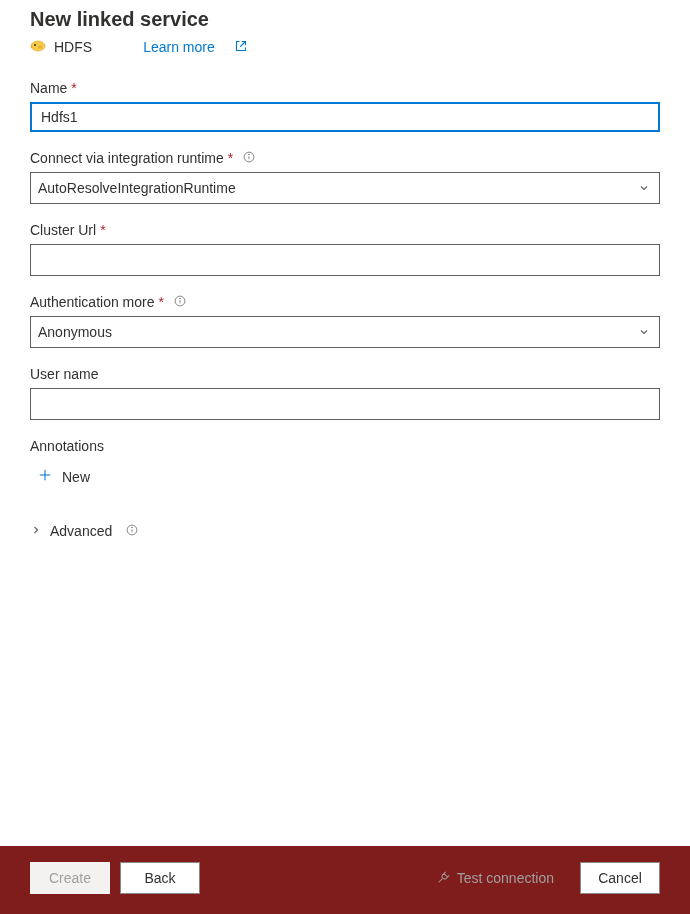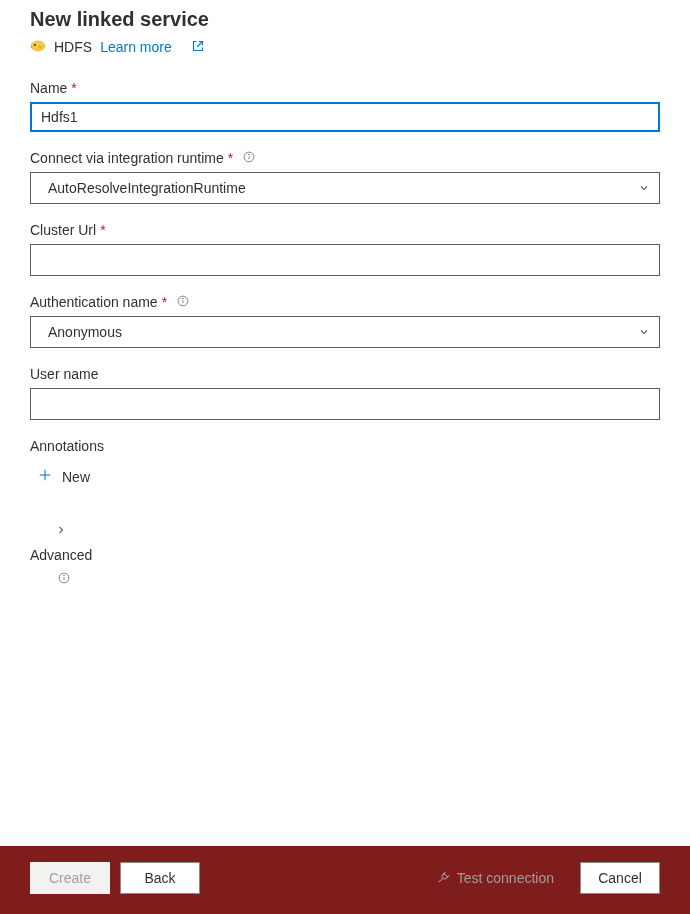--- a/index.html
+++ b/index.html
@@ -43,20 +43,21 @@
       font-size: 14px;
       color: #323130;
     }
     .learn-more {
       color: #0078d4;
       text-decoration: none;
       display: inline-flex;
       align-items: center;
       gap: 20px;
       font-size: 14px;
+      margin-left: 43px;
     }
     .external-icon {
       width: 12px;
       height: 12px;
     }
     .field-group {
       margin-bottom: 18px;
     }
     .field-label {
       font-size: 14px;
@@ -103,21 +104,21 @@
       resize: vertical;
     }
     .select-wrap {
       position: relative;
       width: 100%;
     }
     .select-input {
       width: 100%;
       height: 32px;
       border: 1px solid #605e5c;
-      padding: 0 30px 0 17px;
+      padding: 0 30px 0 7px;
       font-size: 14px;
       font-family: inherit;
       color: #323130;
       background: #ffffff;
       appearance: none;
       display: flex;
       align-items: center;
       cursor: pointer;
     }
     .chevron-down {
@@ -145,21 +146,20 @@
       height: 14px;
     }
     .advanced {
       display: inline-flex;
       align-items: center;
       gap: 8px;
       cursor: pointer;
       font-size: 14px;
       color: #323130;
       margin-top: 20px;
-      flex-direction: column;
     }
     .chevron-right {
       width: 12px;
       height: 12px;
       color: #605e5c;
     }
     .footer {
       display: flex;
       justify-content: space-between;
       align-items: center;
@@ -267,21 +267,21 @@
   <div class="field-group">
     <div class="field-label">
       <span>Cluster Url</span>
       <span class="required">*</span>
     </div>
     <input type="text" class="text-input" value="" style="">
   </div>
 
   <div class="field-group">
     <div class="field-label">
-      <span>Authentication name</span>
+      <span>Authentication more</span>
       <span class="required">*</span>
       <span>
         <svg class="info-icon" viewBox="0 0 16 16" fill="none" stroke="currentColor" stroke-width="1">
           <circle cx="8" cy="8" r="6.5"></circle>
           <line x1="8" y1="7" x2="8" y2="11"></line>
           <circle cx="8" cy="4.5" r="0.5" fill="currentColor"></circle>
         </svg>
       </span>
     </div>
     <div class="select-wrap">

